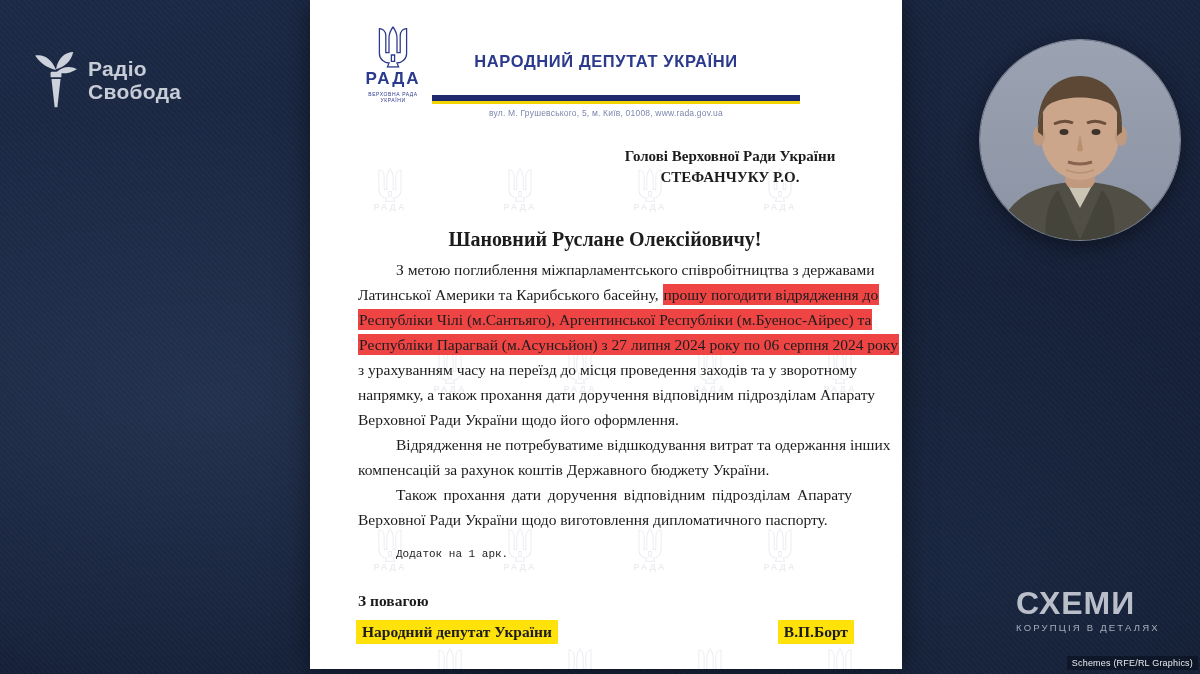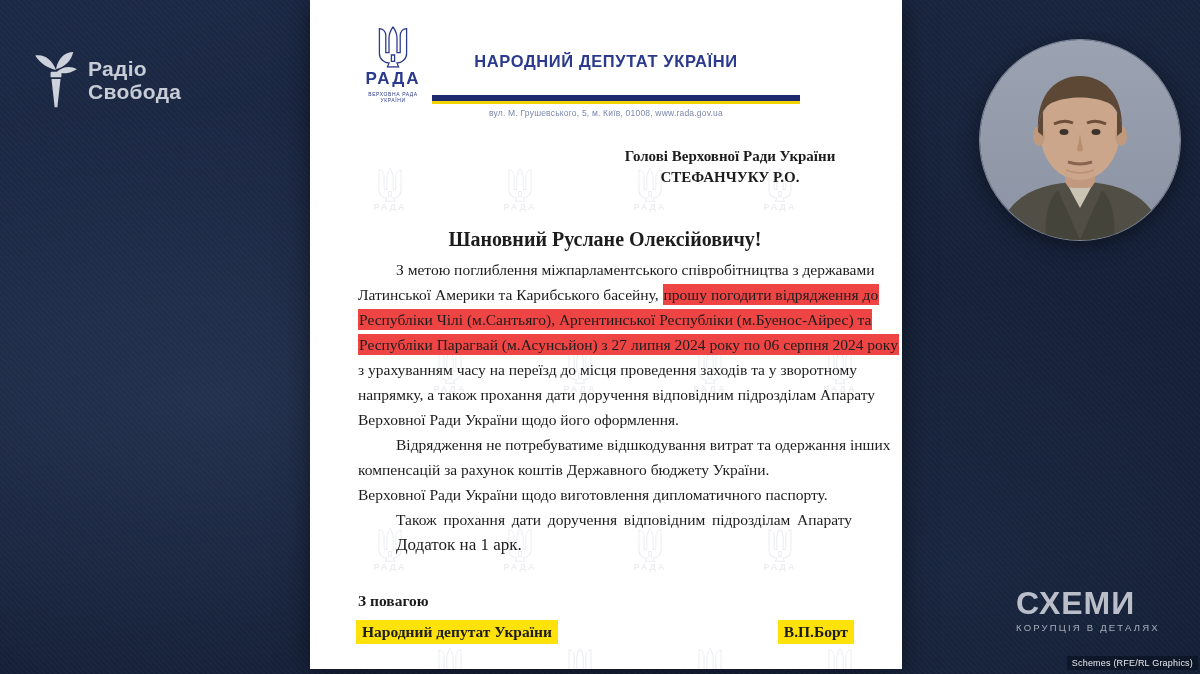--- a/index.html
+++ b/index.html
@@ -66,21 +66,21 @@
     position:absolute; left:48px; right:50px; top:228px; text-align:center;
     font-weight:bold; font-size:20px;
   }
 
   .body-lines{ position:absolute; left:48px; right:50px; top:257px; font-size:15.5px; }
   .bline{ height:25px; line-height:25px; text-align:justify; text-align-last:justify; white-space:nowrap; }
   .bline.last{ text-align-last:left; }
   .bline.ind{ text-indent:38px; }
   .hl{ background:#ef4444; padding:2px 1px; }
 
-  .attachment{ position:absolute; left:86px; top:535px; font-size:17px; }
+  .attachment{ position:absolute; left:86px; top:548px; font-size:11px;font-family:Liberation Mono, monospace; }
   .regards{ position:absolute; left:48px; top:592px; font-size:15.5px; font-weight:bold; }
   .sig-row{
     position:absolute; left:46px; right:48px; top:620px;
     display:flex; justify-content:space-between; align-items:center;
   }
   .sig-row .sig{ font-weight:bold; font-size:15.5px; background:#ffe20a; padding:3px 6px; }
 
   
   .schemes{ position:absolute; left:1016px; top:588px; width:150px; text-align:left; }
   .schemes .sch-title{ color:#b9bec9; font-weight:800; font-size:32px; letter-spacing:1px; line-height:30px;
@@ -287,22 +287,22 @@
     <div class="body-lines doc-serif">
         <div class="bline ind"><span>З метою поглиблення міжпарламентського співробітництва з державами</span></div>
         <div class="bline"><span>Латинської Америки та Карибського басейну, </span><span class="hl">прошу погодити відрядження до</span></div>
         <div class="bline"><span class="hl">Республіки Чілі (м.Сантьяго), Аргентинської Республіки (м.Буенос-Айрес) та</span></div>
         <div class="bline"><span class="hl">Республіки Парагвай (м.Асунсьйон) з 27 липня 2024 року по 06 серпня 2024 року</span></div>
         <div class="bline"><span>з урахуванням часу на переїзд до місця проведення заходів та у зворотному</span></div>
         <div class="bline"><span>напрямку, а також прохання дати доручення відповідним підрозділам Апарату</span></div>
         <div class="bline last"><span>Верховної Ради України щодо його оформлення.</span></div>
         <div class="bline ind"><span>Відрядження не потребуватиме відшкодування витрат та одержання інших</span></div>
         <div class="bline last"><span>компенсацій за рахунок коштів Державного бюджету України.</span></div>
+        <div class="bline ind"><span>Також прохання дати доручення відповідним підрозділам Апарату</span></div>
         <div class="bline last"><span>Верховної Ради України щодо виготовлення дипломатичного паспорту.</span></div>
-        <div class="bline ind"><span>Також прохання дати доручення відповідним підрозділам Апарату</span></div>
       </div>
 
     <div class="attachment doc-serif">Додаток на 1 арк.</div>
 
     <div class="regards doc-serif">З повагою</div>
 
     <div class="sig-row doc-serif">
       <span class="sig">Народний депутат України</span>
       <span class="sig">В.П.Борт</span>
     </div>

